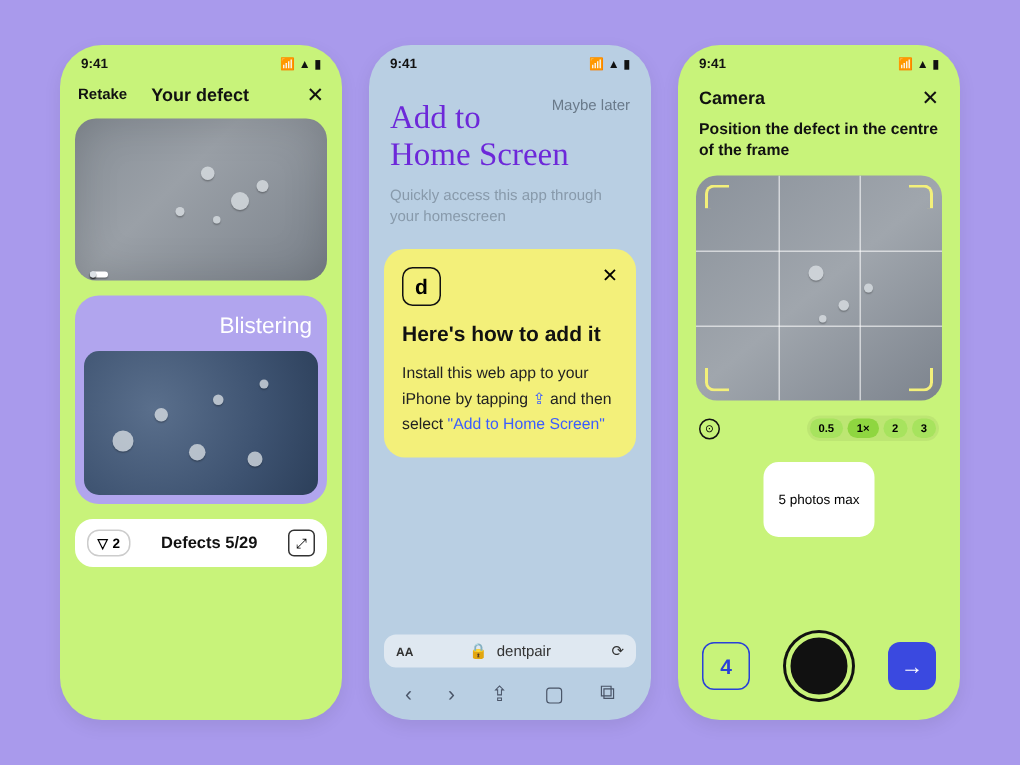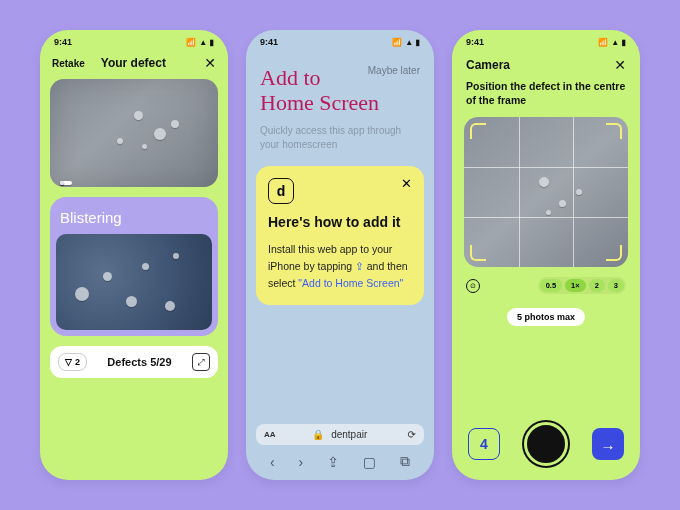--- a/index.html
+++ b/index.html
@@ -68,21 +68,21 @@
   }
   .pager span {
     width:4px;height:4px;border-radius:50%;background:rgba(255,255,255,.5);
   }
   .pager span.active { width:12px;border-radius:3px;background:#fff;}
   .defect-card {
     margin: 10px 10px 0;
     background: #b1a5ee;
     border-radius: 16px;
     padding: 6px;
-    display:flex;flex-direction:column;
+    display:flex;flex-direction:column;text-align:right;
   }
   .defect-label {
     color:#fff;
     font-size:15px;
     font-weight:500;
     padding:6px 4px 8px;
   }
   .defect-img {
     height: 96px;
     border-radius: 10px;
@@ -107,21 +107,21 @@
   .defects-count { flex:1;text-align:center;font-size:11px;font-weight:700;color:#111;}
   .expand-ic { width:18px;height:18px;border:1px solid #333;border-radius:4px;display:flex;align-items:center;justify-content:center;font-size:9px;}
   
   .p2 { background:#b9cfe3; }
   .p2-top { padding: 14px 14px 0; }
   .maybe { float:right;font-size:10px;color:#6a7a8a;font-weight:500;}
   .big-title {
     font-family: Georgia, "Times New Roman", serif;
     font-size:22px;
     line-height:1.15;
-    color:#be185d;
+    color:#6d28d9;
     font-weight:400;
     margin-bottom:8px;
   }
   .sub {
     font-size:10px;
     color:#889aab;
     line-height:1.4;
     margin-bottom:14px;
   }
   .yellow-card {
@@ -183,21 +183,21 @@
   .corner{position:absolute;width:16px;height:16px;border:2.5px solid #f3f07a;}
   .c-tl{top:6px;left:6px;border-right:none;border-bottom:none;border-top-left-radius:6px;}
   .c-tr{top:6px;right:6px;border-left:none;border-bottom:none;border-top-right-radius:6px;}
   .c-bl{bottom:6px;left:6px;border-right:none;border-top:none;border-bottom-left-radius:6px;}
   .c-br{bottom:6px;right:6px;border-left:none;border-top:none;border-bottom-right-radius:6px;}
   .zoom-row{display:flex;align-items:center;gap:6px;margin:10px 14px 0;}
   .dot{width:14px;height:14px;border-radius:50%;border:1.5px solid #111;display:flex;align-items:center;justify-content:center;font-size:7px;}
   .zoom-pills{margin-left:auto;display:flex;gap:3px;background:rgba(0,0,0,.05);border-radius:10px;padding:2px;}
   .zoom-pills span{background:#a7e35e;border-radius:8px;padding:2px 6px;font-size:7.5px;font-weight:600;}
   .zoom-pills span.sel{background:#8fd640;}
-  .max-label{margin:14px auto 0;background:#fff;border-radius:10px;padding:4px 10px;font-size:9px;font-weight:700;width:fit-content;}
+  .max-label{margin:14px auto 0;background:#fff;border-radius:10px;padding:20px 10px;font-size:9px;font-weight:400;width:fit-content;}
   .shutter-row{display:flex;align-items:center;justify-content:space-between;padding:10px 16px 14px;margin-top:auto;}
   .count-box{width:32px;height:32px;border:1.5px solid #2941d8;border-radius:8px;display:flex;align-items:center;justify-content:center;color:#2941d8;font-size:14px;font-weight:600;}
   .shutter{width:44px;height:44px;border-radius:50%;background:#111;border:3px solid #c8f37a;box-shadow:0 0 0 2px #111;}
   .next-btn{width:32px;height:32px;border-radius:8px;background:#3a49e0;display:flex;align-items:center;justify-content:center;color:#fff;font-size:15px;}
   
   .tex span{position:absolute;border-radius:50%;background:rgba(220,225,230,.75);box-shadow:0 1px 1px rgba(0,0,0,.25);}
 </style>
 </head>
 <body>
 

